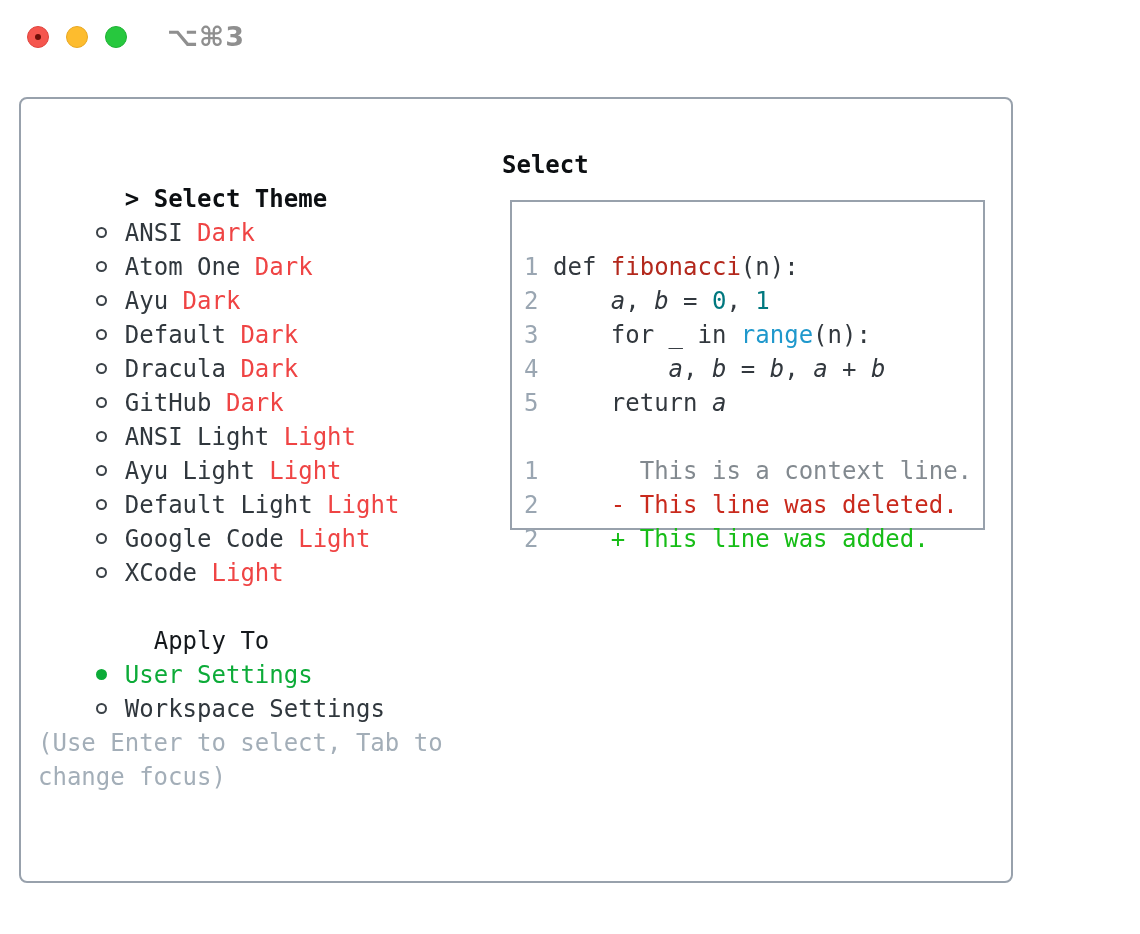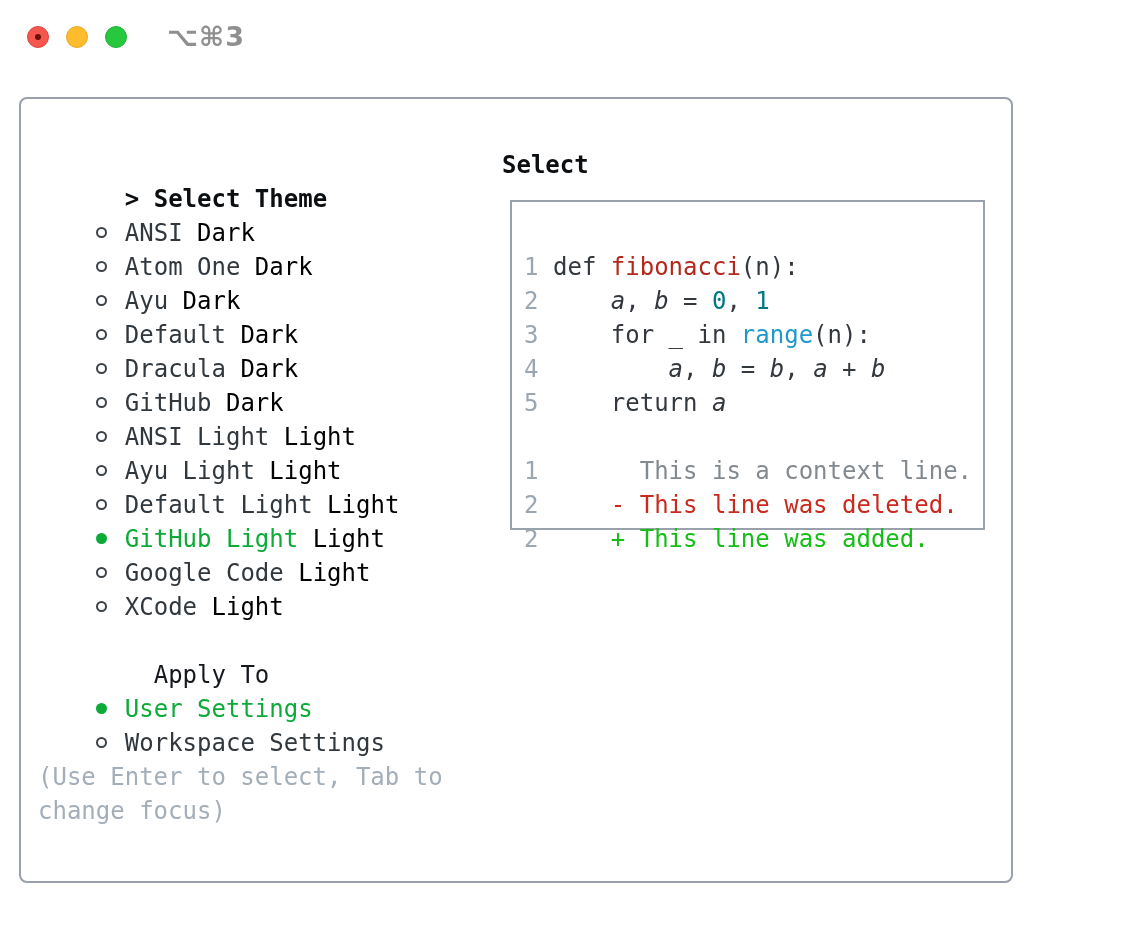--- a/index.html
+++ b/index.html
@@ -29,21 +29,21 @@
   .header-text { font-weight:bold; color:#0c0f12; }
 
   
   .left-col { position:absolute; left:17px; top:49px; width:440px; }
   .radio { display:inline-block; width:11px; height:11px; border:2px solid #3b4248;
            border-radius:50%; vertical-align:3px; }
   .theme-row.selected .radio, .apply-row.selected .radio
          { background:#0cab38; border-color:#0cab38; }
   .theme-row.selected .theme-name, .apply-row.selected .apply-name { color:#0cab38; }
   .theme-name, .apply-name { color:#30373d; }
-  .theme-tag { color:#000000; }
+  .theme-tag { color:#ef4444; }
   .apply-title { color:#14181c;margin-top:40px; }
   .hint-line { color:#a3aeb8; }
   .spacer { height:34px; }
 
   
   .preview-title { position:absolute; left:481px; top:49px; }
   .preview-box { position:absolute; left:489px; top:101px; width:475px; height:330px;
                  border:2px solid #98a1ac; background:#ffffff; padding:48px 0 0 12px; }
   .crow { height:34px; line-height:34px; white-space:pre; font-size:24px; }
   .lnum { display:inline-block; width:29px; color:#9aa6b2; }
@@ -105,23 +105,20 @@
   </div>
 
   <div class="row theme-row">
     <span class="marker-col"><span class="radio"></span></span><span class="theme-name">Ayu Light</span><span class="theme-tag"> Light</span>
   </div>
 
   <div class="row theme-row">
     <span class="marker-col"><span class="radio"></span></span><span class="theme-name">Default Light</span><span class="theme-tag"> Light</span>
   </div>
 
-  <div class="row theme-row selected">
-    <span class="marker-col"><span class="radio"></span></span><span class="theme-name">GitHub Light</span><span class="theme-tag"> Light</span>
-  </div>
 
   <div class="row theme-row">
     <span class="marker-col"><span class="radio"></span></span><span class="theme-name">Google Code</span><span class="theme-tag"> Light</span>
   </div>
 
   <div class="row theme-row">
     <span class="marker-col"><span class="radio"></span></span><span class="theme-name">XCode</span><span class="theme-tag"> Light</span>
   </div>
 </div>
 

